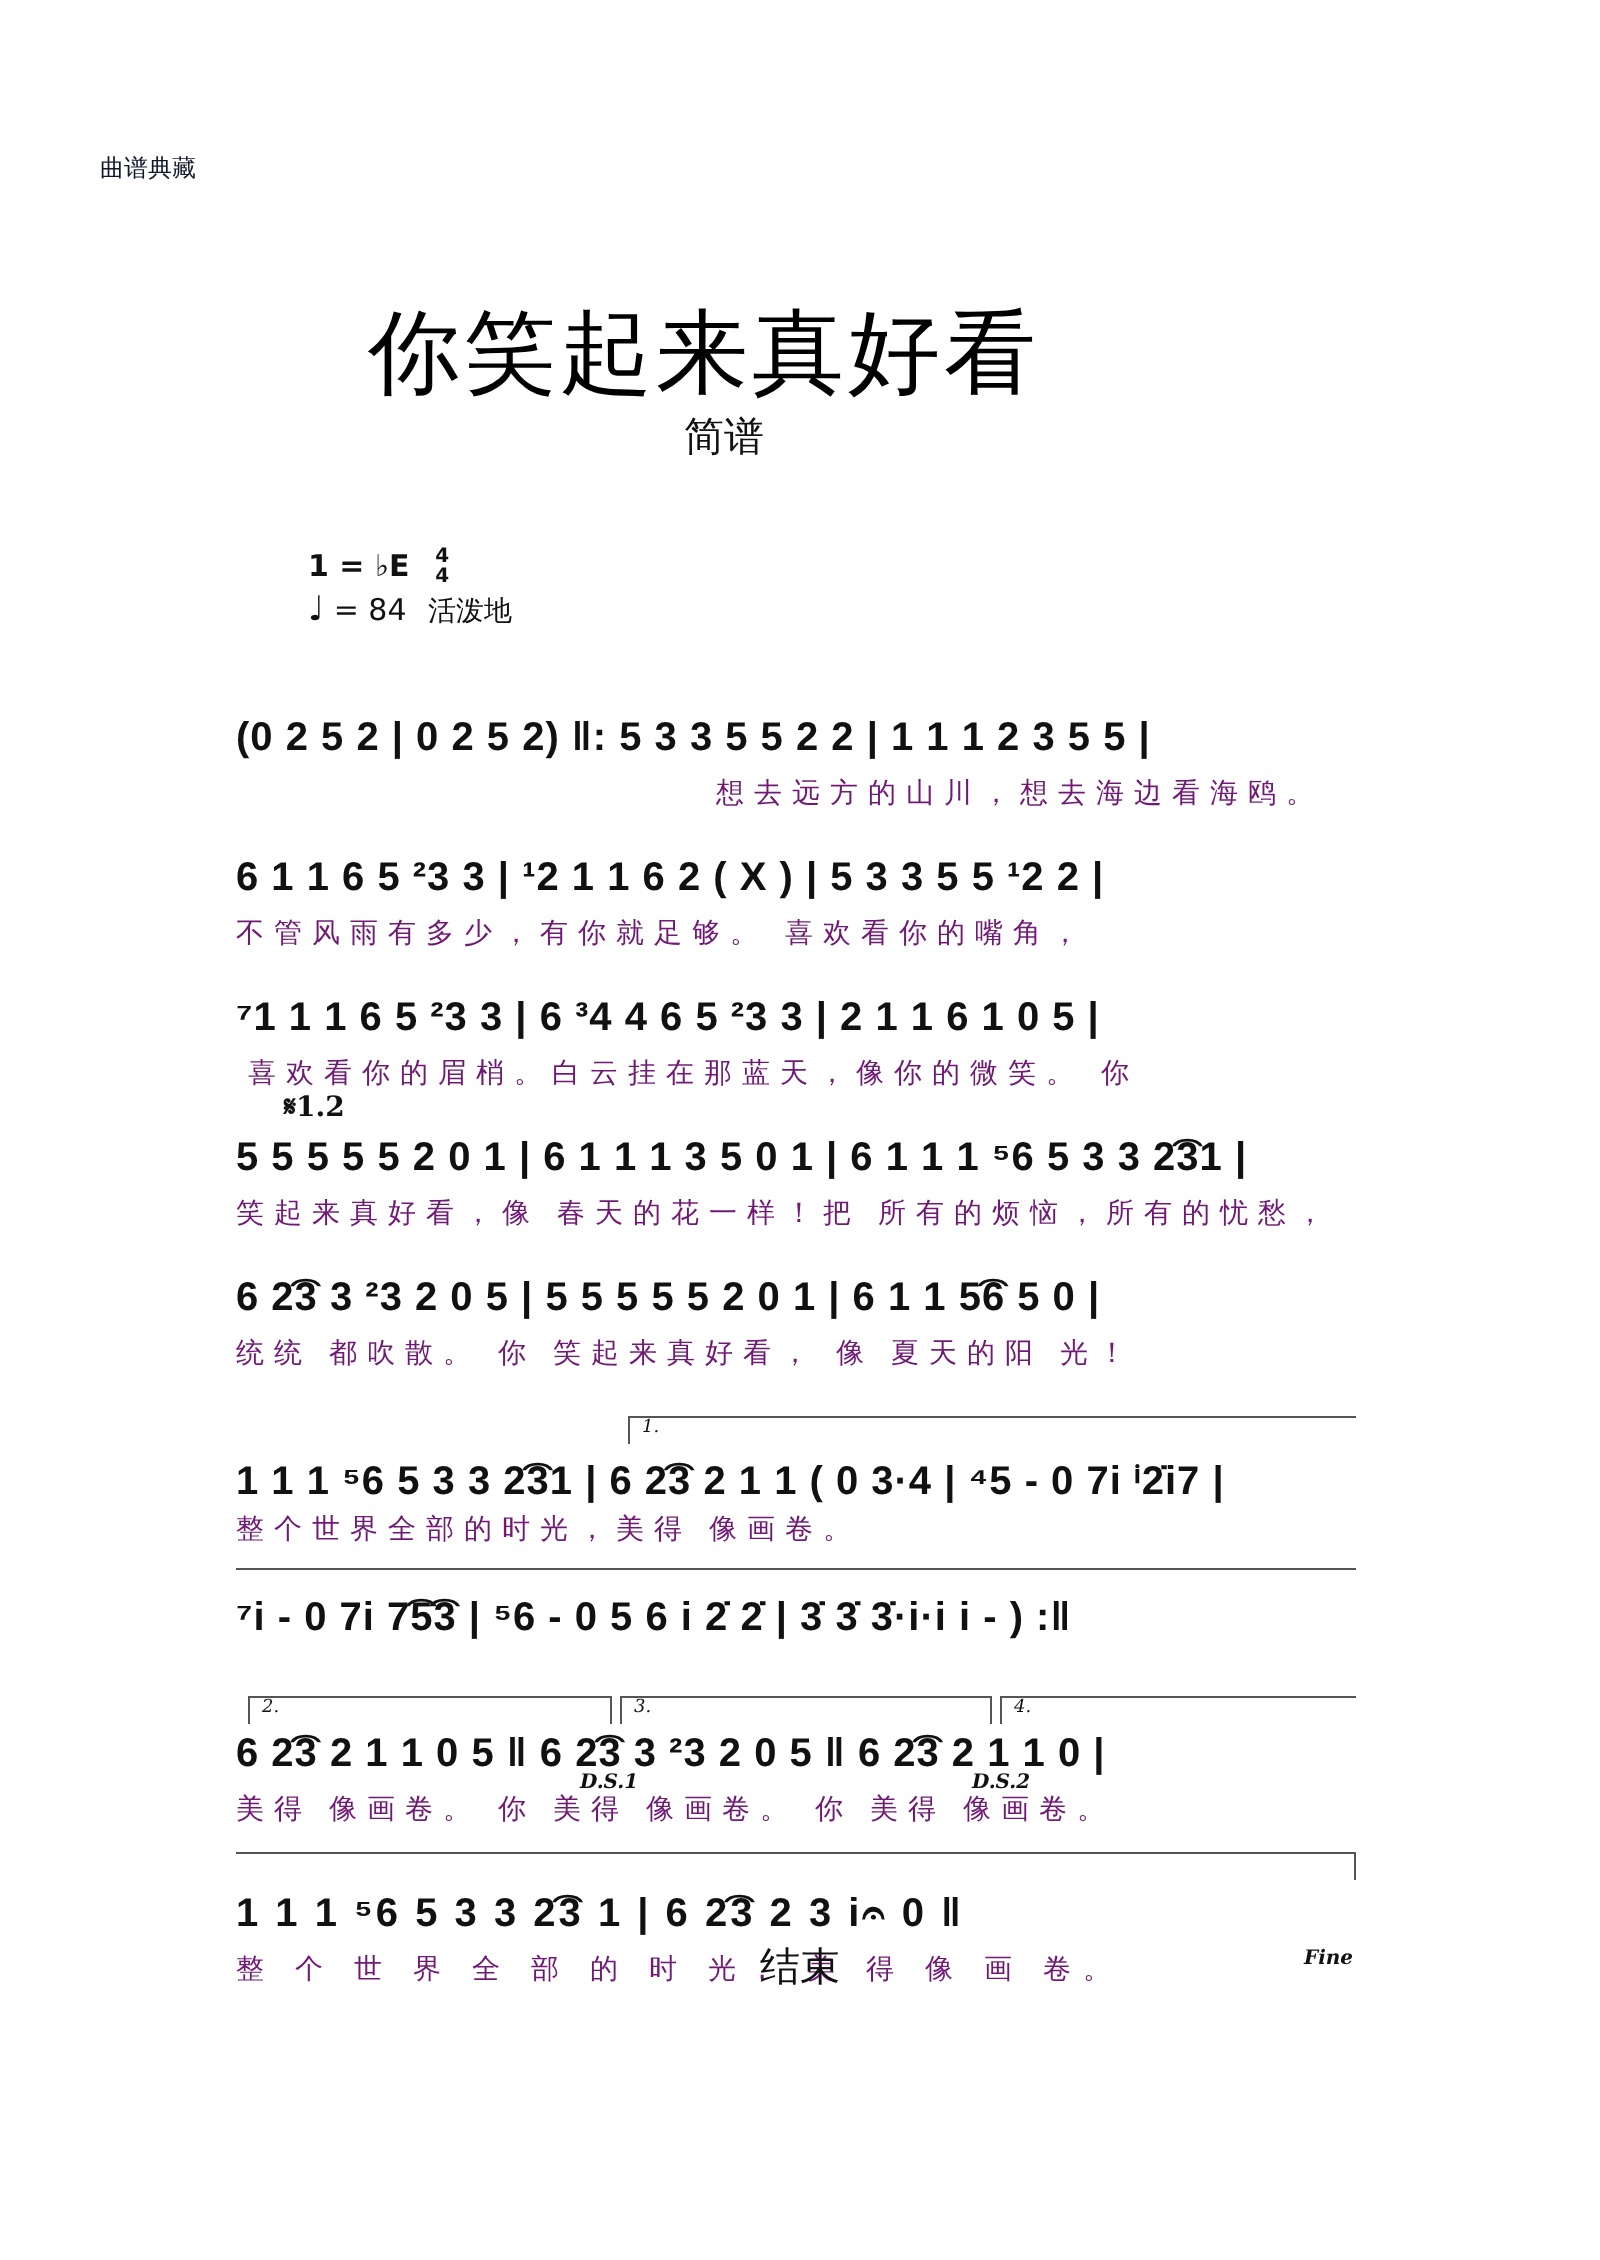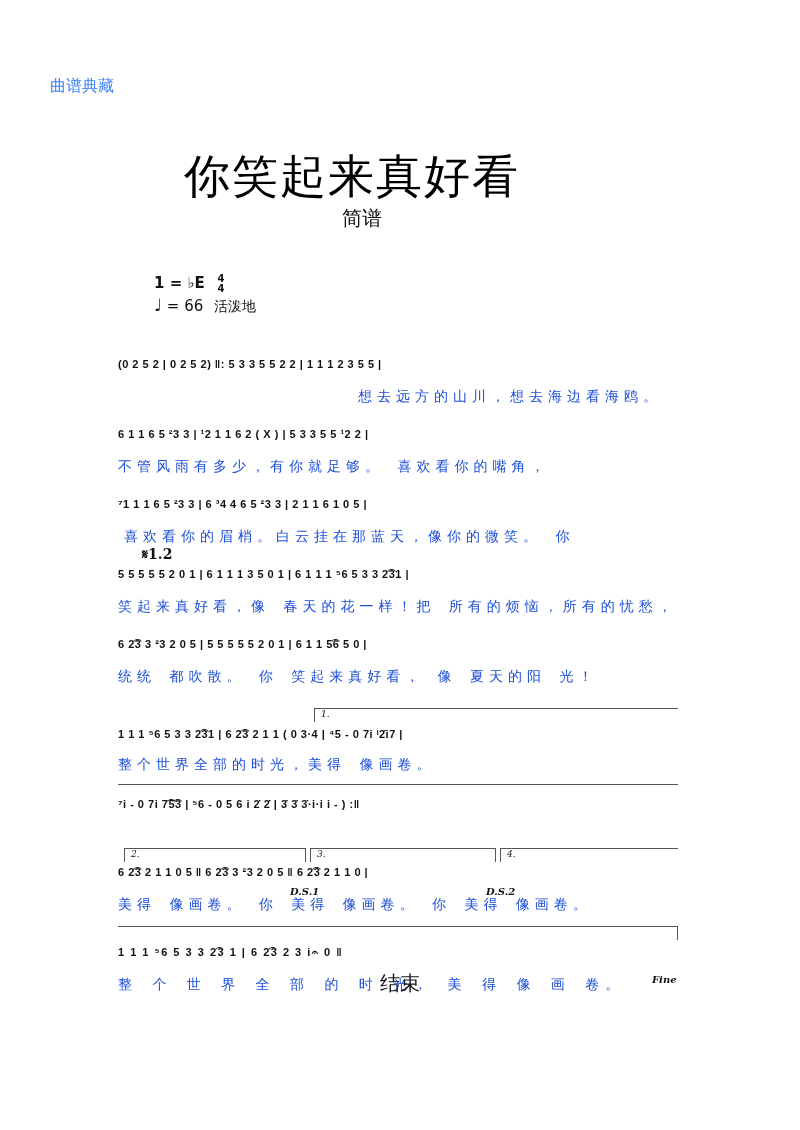--- a/index.html
+++ b/index.html
@@ -1,29 +1,29 @@
 <!DOCTYPE html>
 <html><head>
 <meta charset="utf-8">
 <style>
   html, body { margin:0; padding:0; background:#ffffff; }
   body { width:800px; height:1130px; position:relative; overflow:hidden; color:#111; font-family:"DejaVu Sans", sans-serif; }
   .abs { position:absolute; }
-  .source { left:50px; top:76px; font-family:"DejaVu Serif", serif; font-size:16px; color:#3b82f6; }
+  .source { left:50px; top:76px; font-family:"DejaVu Serif", serif; font-size:12px; color:#0f172a; }
   .title { left:0; width:704px; top:146px; text-align:center; font-size:46px; letter-spacing:2px; color:#000; }
   .subtitle { left:0; width:724px; top:205px; text-align:center; font-size:20px; color:#111; }
   .meta { left:122px; top:272px; font-size:15px; line-height:22px;margin-left:32px; }
   .meta .key { font-family:"DejaVu Sans", sans-serif; font-weight:bold; }
   .meta .ts { display:inline-block; vertical-align:middle; font-size:10px; line-height:10px; text-align:center; font-weight:bold; margin-left:8px; }
   .meta .tempo-note { font-size:17px; }
   .meta .mood { font-size:14px; margin-left:6px; }
 
   .system { position:absolute; left:118px; width:560px; }
-  .notes { position:absolute; left:0; top:0; height:26px; white-space:nowrap; font-family:"Liberation Sans", sans-serif; font-weight:bold; font-size:11px; letter-spacing:0.5px; }
-  .lyrics { position:absolute; left:0; top:30px; white-space:nowrap; font-family:Liberation Mono, monospace; font-size:14px; letter-spacing:5px; color:#1d4ed8; }
+  .notes { position:absolute; left:0; top:0; height:26px; white-space:nowrap; font-family:"Liberation Sans", sans-serif; font-weight:bold; font-size:20px; letter-spacing:0.5px; }
+  .lyrics { position:absolute; left:0; top:30px; white-space:nowrap; font-family:Liberation Serif, serif; font-size:14px; letter-spacing:5px; color:#701a75; }
   .volta { position:absolute; top:-18px; height:14px; border-top:1.5px solid #555; border-left:1.5px solid #555; font-family:"DejaVu Serif", serif; font-style:italic; font-size:9px; padding-left:6px; box-sizing:border-box; }
   .volta.closed { border-right:1.5px solid #555; }
   .mark { position:absolute; font-family:"DejaVu Serif", serif; font-style:italic; font-weight:bold; font-size:10px; }
   .segno { position:absolute; font-family:"DejaVu Serif", serif; font-weight:bold; font-size:14px; }
   .footer { left:0; width:800px; top:970px; text-align:center; font-size:20px; }
 </style>
 </head>
 <body>
 
 <div class="abs source">曲谱典藏</div>
@@ -33,21 +33,21 @@
 <div class="abs meta">
   <div>
     <span class="key">1 = ♭E</span>
     <span class="ts">
       <span>4</span><br>
       <span>4</span>
     </span>
   </div>
   <div>
     <span class="tempo-note">♩</span>
-    <span>= 66</span>
+    <span>= 84</span>
     <span class="mood">活泼地</span>
   </div>
 </div>
 
 <div class="system" style="top:358px;">
   <div class="notes">(0  2  5  2 | 0  2  5  2)  ‖: 5 3  3 5  5 2  2 | 1 1  1 2  3 5  5 |</div>
   <div class="lyrics" style="left:240px;">想去远方的山川，想去海边看海鸥。</div>
 </div>
 
 <div class="system" style="top:428px;">

